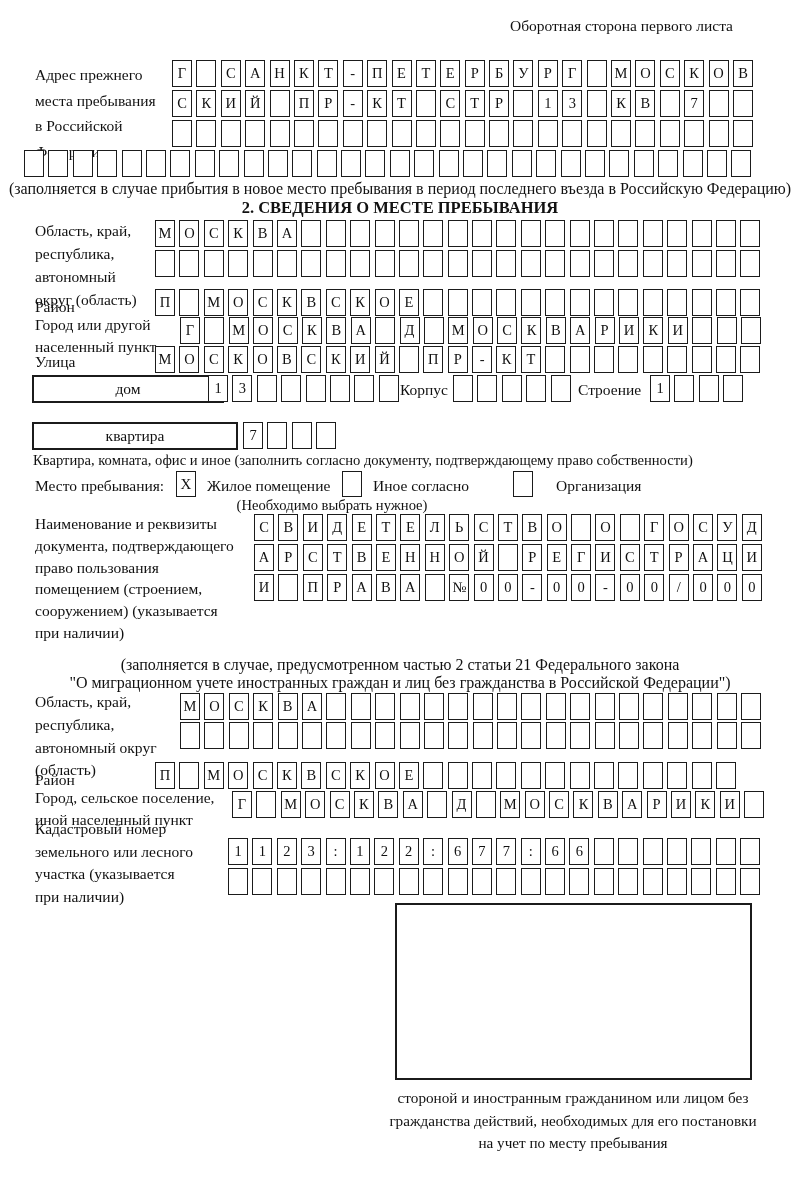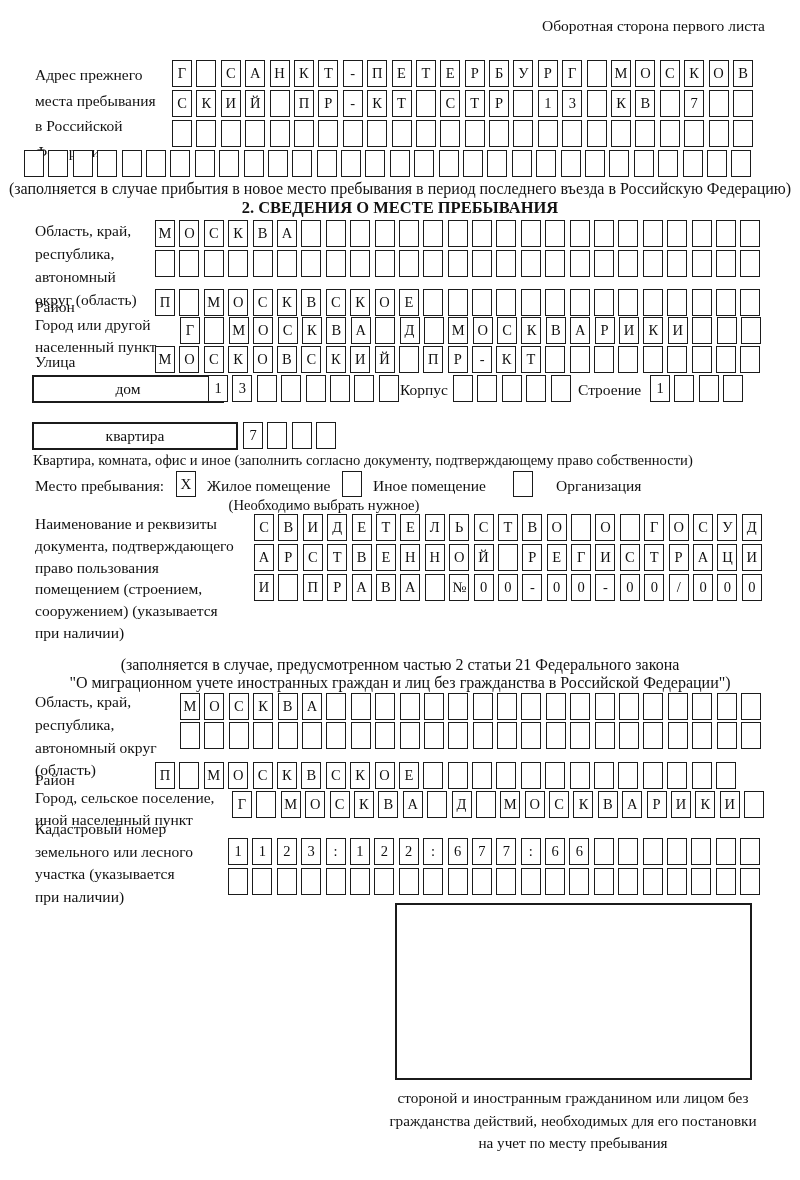--- a/index.html
+++ b/index.html
@@ -30,21 +30,21 @@
     display:flex;align-items:center;justify-content:center;font-size:15px;background:#fff;
   }
   .stampbox{position:absolute;box-sizing:border-box;border:2px solid #1b1b1b;background:#fff;}
   .caption{text-align:center;font-size:15.2px;line-height:22.5px;white-space:nowrap;}
 </style>
 </head>
 <body>
 
 <div class="page">
 
-  <div class="abs corner" style="top:17px;right:35px;">Оборотная сторона первого листа</div>
+  <div class="abs corner" style="top:17px;right:67px;">Оборотная сторона первого листа</div>
 
   <div class="abs lbl" style="left:35px;top:62px;line-height:25.5px;">
     <div>Адрес прежнего</div>
     <div>места пребывания</div>
     <div>в Российской</div>
     <div>Федерации</div>
   </div>
   <div class="cellrow" style="left:172px;top:60px;">
       <span class="cell">Г</span>
       <span class="cell"></span>
@@ -342,24 +342,24 @@
       <span class="cell"></span>
       <span class="cell"></span>
       <span class="cell"></span>
     </div>
   <div class="abs left-note" style="left:33px;top:452px;">Квартира, комната, офис и иное (заполнить согласно документу, подтверждающему право собственности)</div>
 
   <div class="abs lbl" style="left:35px;top:474px;">Место пребывания:</div>
   <div class="checkbox" style="left:176px;top:471px;">X</div>
   <div class="abs lbl" style="left:207px;top:474px;">Жилое помещение</div>
   <div class="checkbox" style="left:342px;top:471px;"></div>
-  <div class="abs lbl" style="left:373px;top:474px;">Иное помещение</div>
+  <div class="abs lbl" style="left:373px;top:474px;">Иное согласно</div>
   <div class="checkbox" style="left:513px;top:471px;"></div>
   <div class="abs lbl" style="left:556px;top:474px;">Организация</div>
-  <div class="abs left-note" style="left:124px;top:497px;width:400px;text-align:center;">(Необходимо выбрать нужное)</div>
+  <div class="abs left-note" style="left:132px;top:497px;width:400px;text-align:center;">(Необходимо выбрать нужное)</div>
 
   <div class="abs lbl" style="left:35px;top:513px;line-height:21.8px;">
     <div>Наименование и реквизиты</div>
     <div>документа, подтверждающего</div>
     <div>право пользования</div>
     <div>помещением (строением,</div>
     <div>сооружением) (указывается</div>
     <div>при наличии)</div>
   </div>
   <div class="cellrow" style="left:254px;top:514px;">

